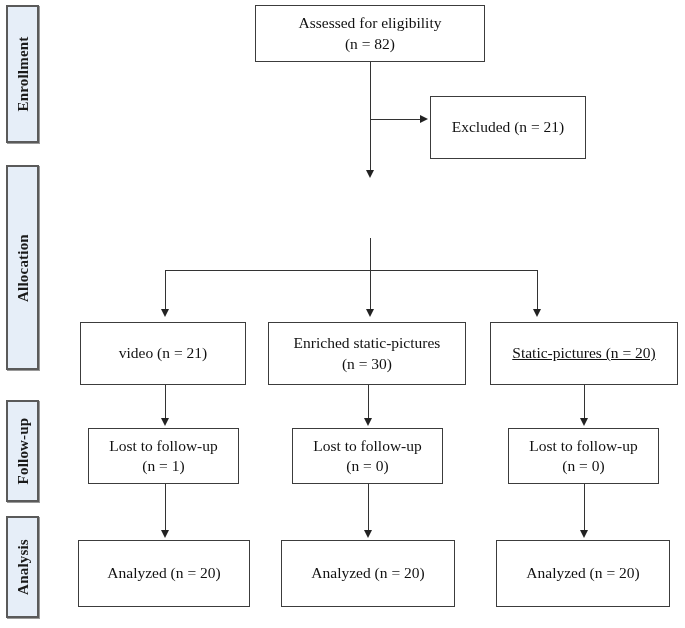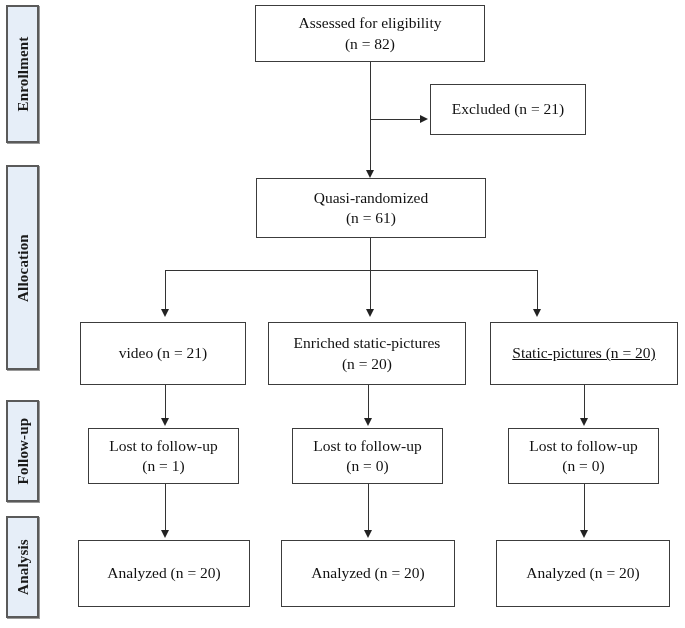--- a/index.html
+++ b/index.html
@@ -109,48 +109,44 @@
     <span class="label">Assessed for eligibility
 (n = 82)</span>
   </div>
 
   <div class="vline" style="left:370px; top:62px; height:113px;"></div>
   <div class="arrow-down" style="left:365.5px; top:170px;"></div>
 
   <div class="hline" style="left:370px; top:119px; width:52px;"></div>
   <div class="arrow-right" style="left:420px; top:114.5px;"></div>
 
-  <div class="flow-box" style="left:430px; top:84px; width:156px; height:51px;">
+  <div class="flow-box" style="left:430px; top:96px; width:156px; height:63px;">
     <span class="label">Excluded (n = 21)</span>
   </div>
 
-  <div class="flow-box" style="left:256px; top:178px; width:230px; height:60px;">
-    <span class="label">Quasi-randomized
-(n = 61)</span>
-  </div>
 
   <div class="vline" style="left:370px; top:238px; height:33px;"></div>
   <div class="hline" style="left:165px; top:270px; width:373px;"></div>
 
   <div class="vline" style="left:165px; top:270px; height:44px;"></div>
   <div class="arrow-down" style="left:160.5px; top:309px;"></div>
 
   <div class="vline" style="left:370px; top:270px; height:44px;"></div>
   <div class="arrow-down" style="left:365.5px; top:309px;"></div>
 
   <div class="vline" style="left:537px; top:270px; height:44px;"></div>
   <div class="arrow-down" style="left:532.5px; top:309px;"></div>
 
   <div class="flow-box" style="left:80px; top:322px; width:166px; height:63px;text-align:center;">
     <span class="label">video (n = 21)</span>
   </div>
 
   <div class="flow-box" style="left:268px; top:322px; width:198px; height:63px;">
     <span class="label">Enriched static-pictures
-(n = 20)</span>
+(n = 30)</span>
   </div>
 
   <div class="flow-box" style="left:490px; top:322px; width:188px; height:63px;text-decoration:underline;">
     <span class="label">Static-pictures (n = 20)</span>
   </div>
 
   <div class="vline" style="left:165px; top:385px; height:36px;"></div>
   <div class="arrow-down" style="left:160.5px; top:418px;"></div>
 
   <div class="vline" style="left:368px; top:385px; height:36px;"></div>

